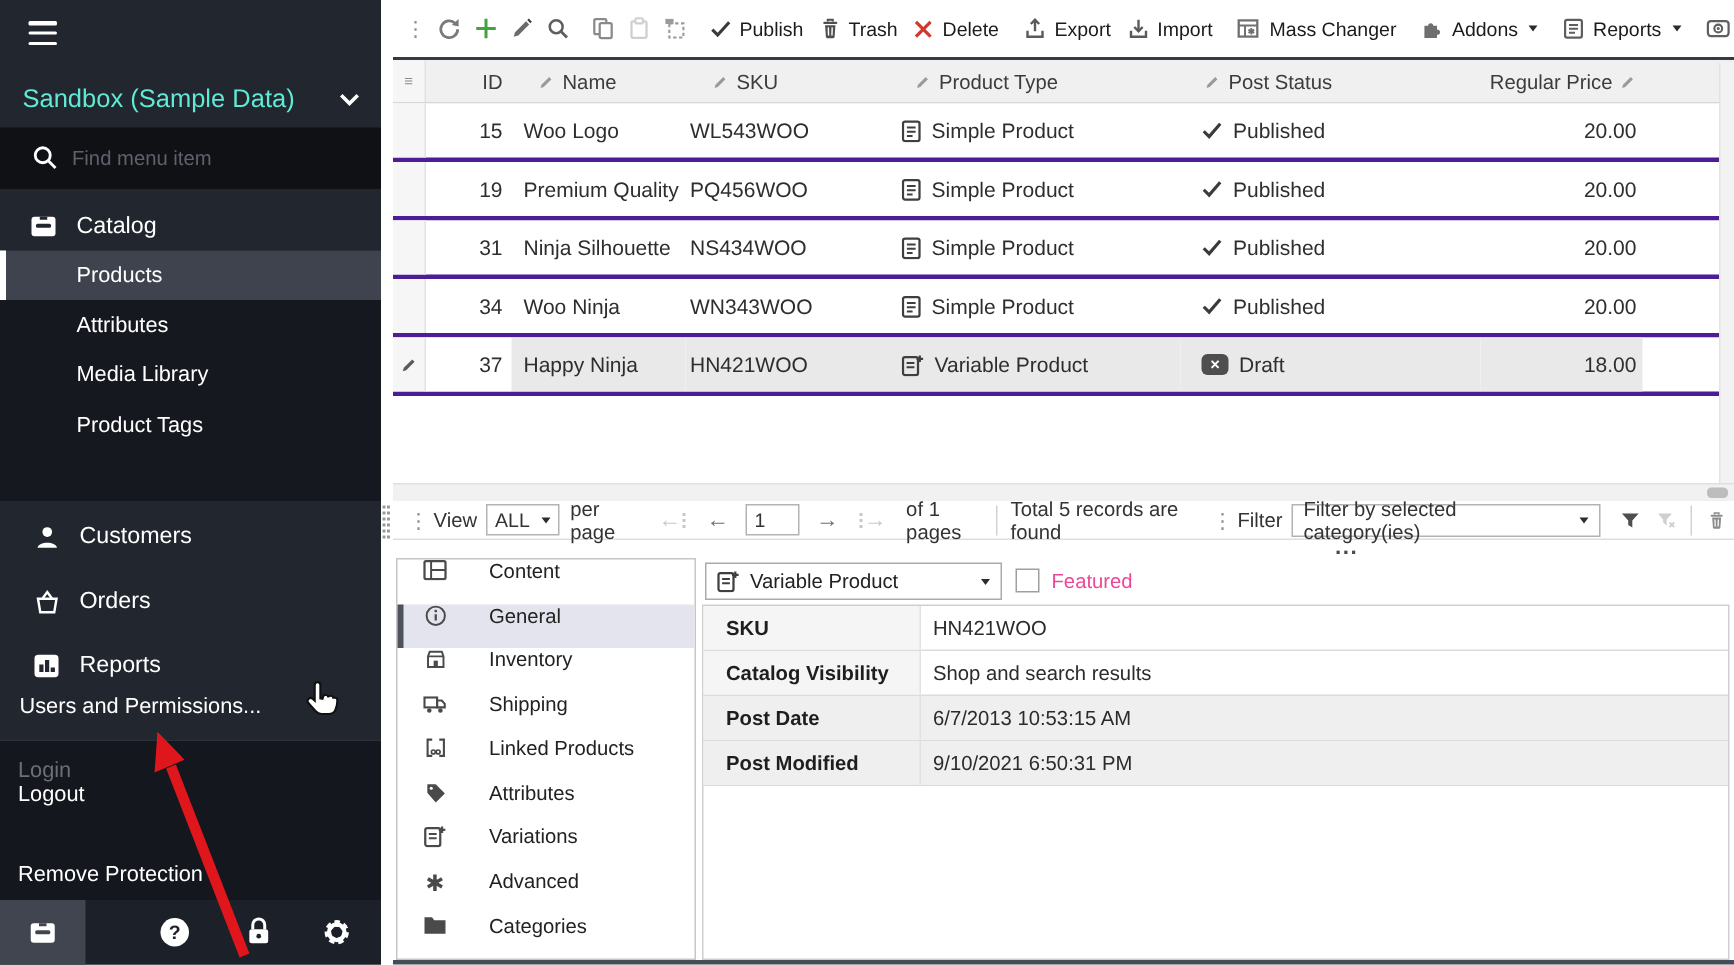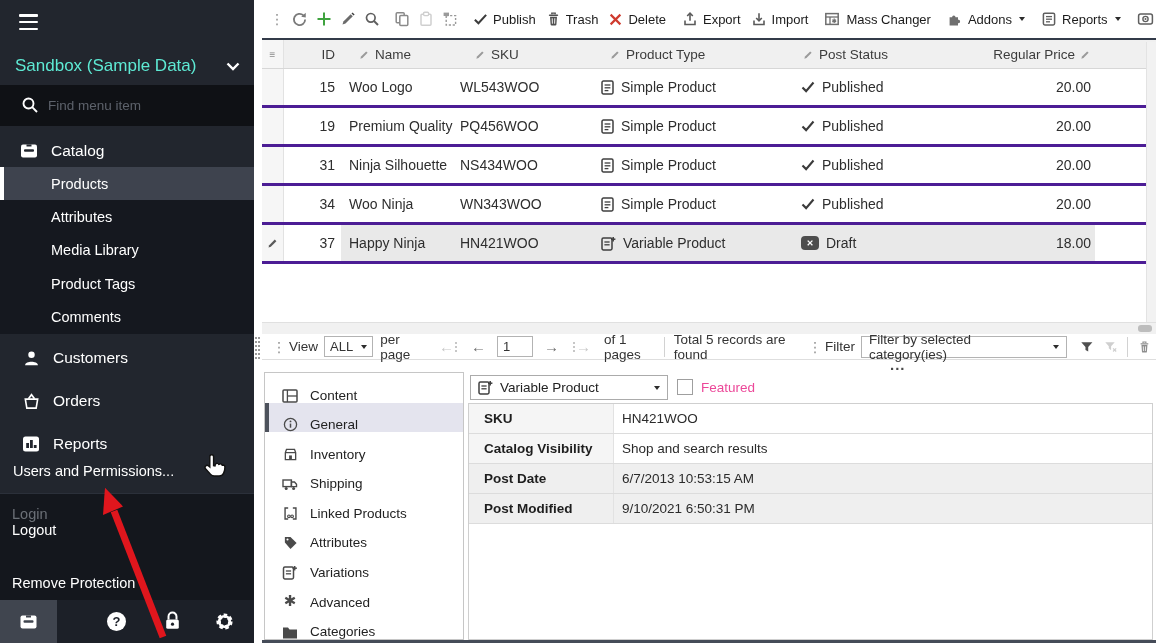--- a/index.html
+++ b/index.html
@@ -72,21 +72,21 @@
   .pg-sep { width:1px; height:20px; background:#d2d2d2; margin:0 9px; }
   #filter-combo { border:1px solid #b3b3b3; height:22px; width:252px; display:flex; align-items:center; padding:0 7px; gap:6px; margin:0 8px 0 6px; font-size:13.5px; }
   #filter-combo .txt { flex:1; }
   .fic { margin:0 5px; }
 
   #overflow-dots { position:absolute; left:890px; top:356px; font-size:15px; font-weight:bold; color:#4a4a4a; letter-spacing:1px; }
   #splitter { position:absolute; left:255px; top:337px; width:5px; height:22px; border-left:2px dotted #9a9a9a; border-right:2px dotted #9a9a9a; }
 
   
   #tabs-panel { position:absolute; left:264px; top:372px; width:200px; height:268px; background:#fff; border:1px solid #c6c6c6; display:flex; flex-direction:column; }
-  .tab-row { flex:1; display:flex; align-items:flex-end; padding-left:17px; gap:12px; font-size:13.5px; color:#222; position:relative; }
+  .tab-row { flex:1; display:flex; align-items:flex-start; padding-left:17px; gap:28px; font-size:13.5px; color:#222; position:relative; }
   .tab-row.active { background:#e4e4ee; }
   .tab-row.active::before { content:""; position:absolute; left:0; top:0; width:4px; height:100%; background:#4d525c; }
   .tab-ic { width:16px; display:flex; justify-content:center; }
 
   #type-combo { position:absolute; left:470px; top:375px; width:198px; height:25px; border:1px solid #ababab; display:flex; align-items:center; padding:0 7px; gap:7px; font-size:13.5px; color:#222; }
   #type-combo .txt { flex:1; }
   #feat-box { position:absolute; left:677px; top:379px; width:16px; height:16px; border:1px solid #9f9f9f; background:#fff; }
   #feat-label { position:absolute; left:701px; top:380px; font-size:13.5px; color:#ec4899; }
 
   #details-box { position:absolute; left:468px; top:403px; width:685px; height:237px; border:1px solid #cfcfcf; background:#fff; }
@@ -136,23 +136,20 @@
         <span>Products</span>
       </div>
     <div class="sub-item">
         <span>Attributes</span>
       </div>
     <div class="sub-item">
         <span>Media Library</span>
       </div>
     <div class="sub-item">
         <span>Product Tags</span>
-      </div>
-    <div class="sub-item">
-        <span>Comments</span>
       </div>
   </div>
 
   <div class="side-row" style="top:340px; height:36px;">
     <svg class="abs" style="left:22px;" width="19" height="19" viewBox="0 0 20 20">
         <circle cx="10" cy="6" r="3.4" fill="#fff"></circle>
         <path d="M3.2 17c.8-4.6 12.8-4.6 13.6 0z" fill="#fff"></path>
       </svg>
     <span class="side-label" style="margin-left:53px; font-size:15.5px;">Customers</span>
   </div>

